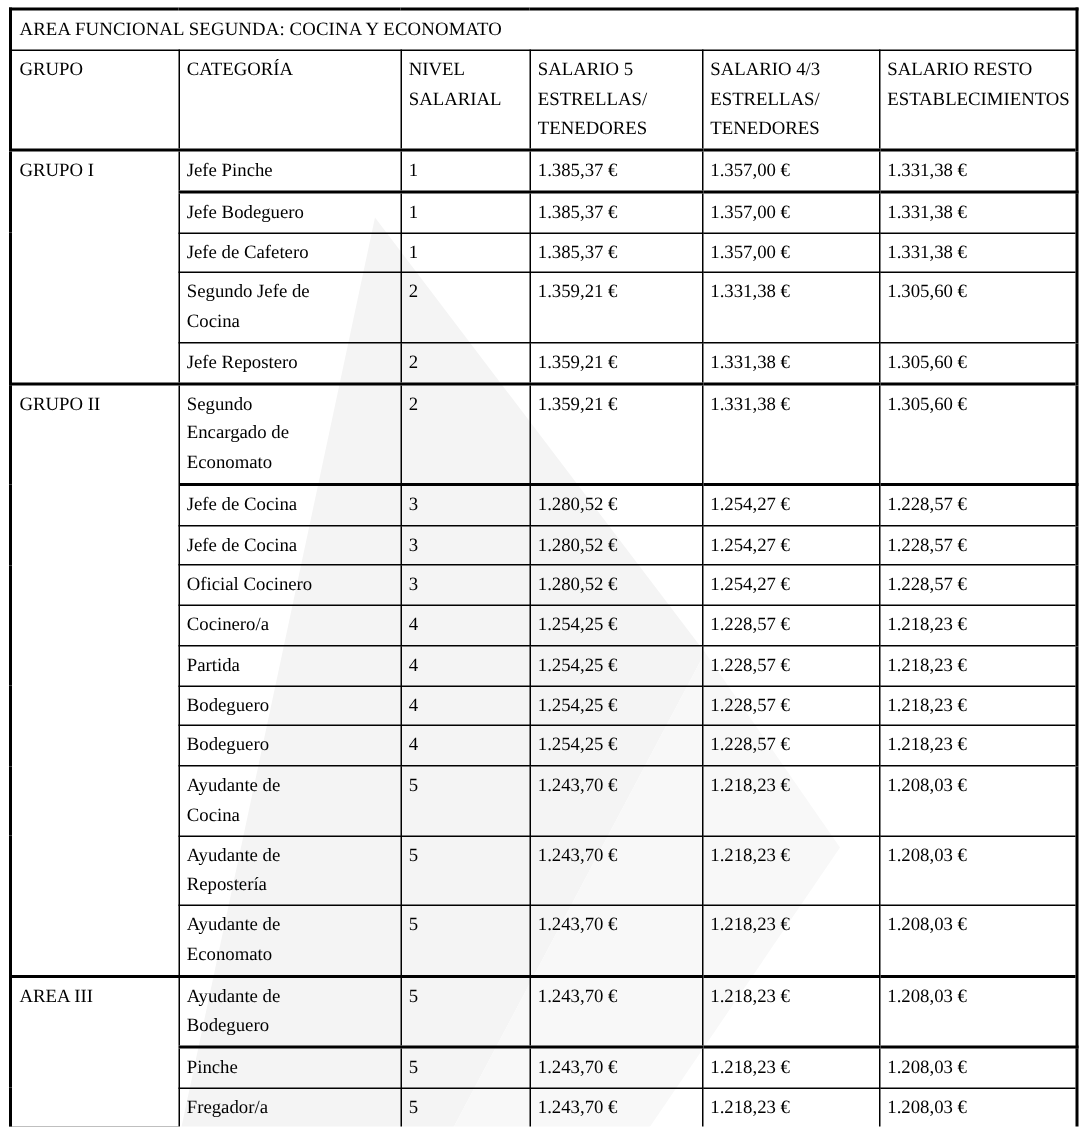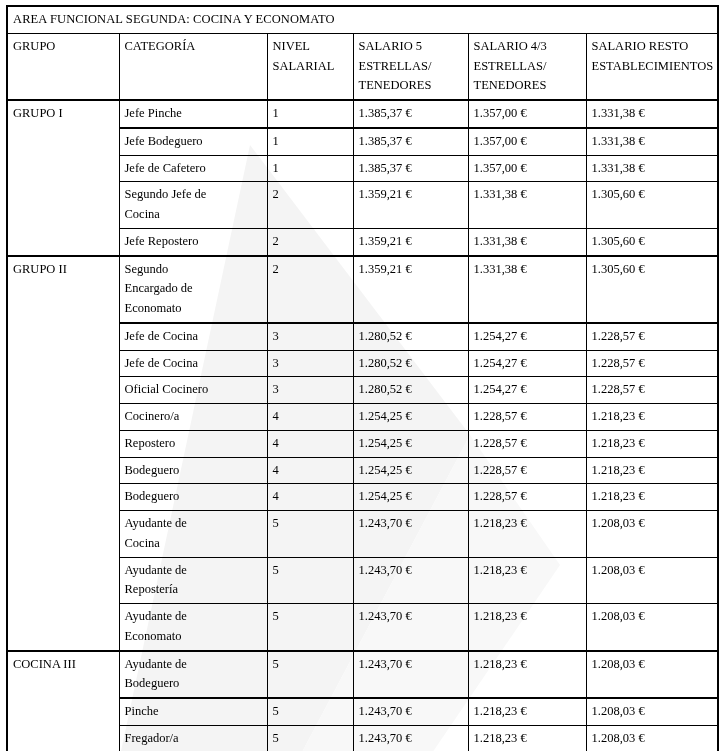--- a/index.html
+++ b/index.html
@@ -194,21 +194,21 @@
           <td class="money outer-right">1.228,57 €</td>
         </tr>
         <tr>
           <td class="two-line">Cocinero/a</td>
           <td class="num">4</td>
           <td class="money">1.254,25 €</td>
           <td class="money">1.228,57 €</td>
           <td class="money outer-right">1.218,23 €</td>
         </tr>
         <tr>
-          <td class="two-line">Repostero</td>
+          <td class="two-line">Partida</td>
           <td class="num">4</td>
           <td class="money">1.254,25 €</td>
           <td class="money">1.228,57 €</td>
           <td class="money outer-right">1.218,23 €</td>
         </tr>
         <tr>
           <td class="two-line">Bodeguero</td>
           <td class="num">4</td>
           <td class="money">1.254,25 €</td>
           <td class="money">1.228,57 €</td>
@@ -236,21 +236,21 @@
           <td class="money outer-right mid">1.208,03 €</td>
         </tr>
         <tr>
           <td class="two-line">Ayudante de<br>Economato</td>
           <td class="num">5</td>
           <td class="money mid">1.243,70 €</td>
           <td class="money mid">1.218,23 €</td>
           <td class="money outer-right mid">1.208,03 €</td>
         </tr>
         <tr>
-          <td class="group-cell grp outer-left" rowspan="5">COCINA III</td>
+          <td class="group-cell grp outer-left" rowspan="5">AREA III</td>
           <td class="two-line grp">Ayudante de<br>Bodeguero</td>
           <td class="num grp">5</td>
           <td class="money mid grp">1.243,70 €</td>
           <td class="money mid grp">1.218,23 €</td>
           <td class="money outer-right mid grp">1.208,03 €</td>
         </tr>
         <tr>
           <td class="two-line">Pinche</td>
           <td class="num">5</td>
           <td class="money">1.243,70 €</td>

